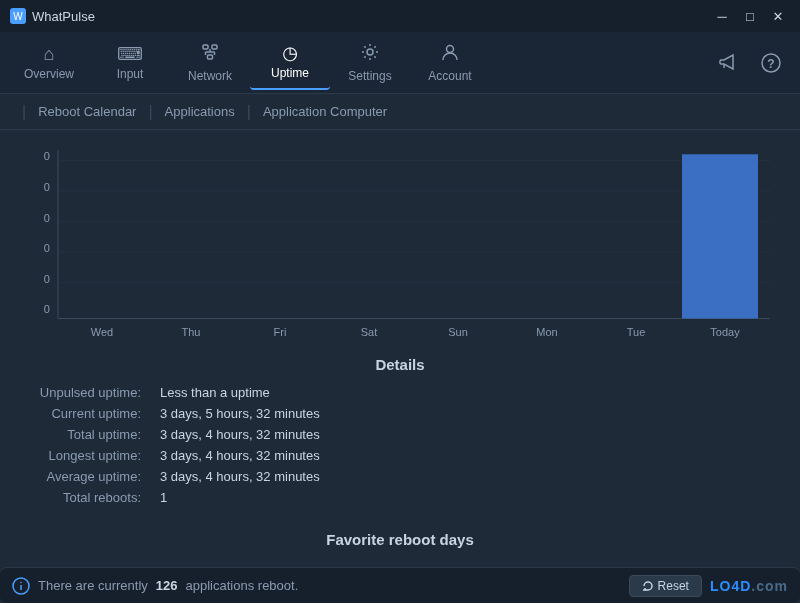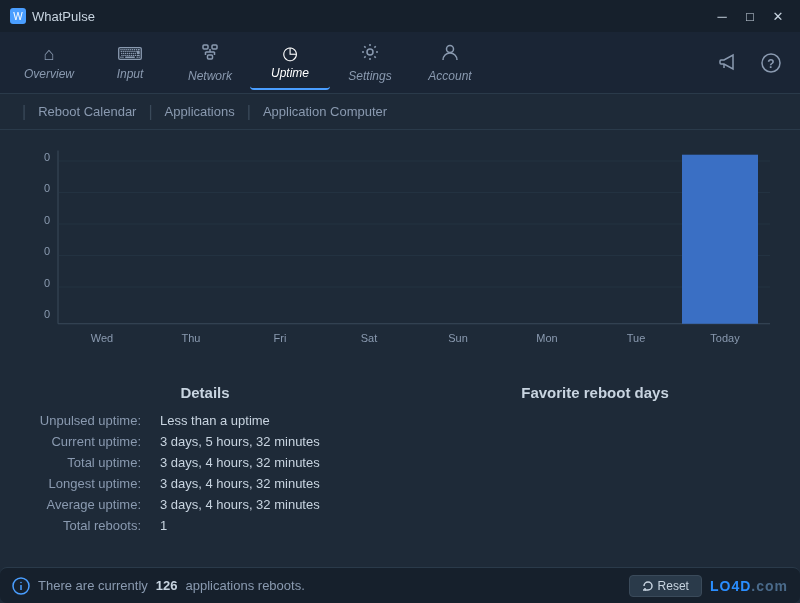--- a/index.html
+++ b/index.html
@@ -84,21 +84,20 @@
     .nav-item.active {
       color: #ffffff;
       border-bottom: 2px solid #4a9eff;
     }
     .nav-item .nav-icon {
       font-size: 18px;
       line-height: 1;
     }
     .nav-item .nav-label {
       font-size: 12px;
-      font-style: italic;
     }
     .nav-spacer { flex: 1; }
     .nav-item-icon-only {
       display: flex;
       align-items: center;
       justify-content: center;
       padding: 8px 10px;
       cursor: pointer;
       color: #8a9ab0;
       font-size: 20px;
@@ -145,23 +144,23 @@
       position: relative;
       margin-bottom: 10px;
     }
     .chart-svg {
       width: 100%;
       height: 100%;
     }
     
     .details-section {
       display: flex;
-      flex-direction: row;
+      flex-direction: column;
       gap: 20px;
-      margin-top: 24px;
+      margin-top: 2px;
     }
     .details-left {
       flex: 1;
     }
     .details-right {
       flex: 1;
     }
     .details-title {
       font-size: 15px;
       font-weight: 600;
@@ -395,21 +394,21 @@
 
 <div class="statusbar">
   <div class="statusbar-left">
     <svg width="18" height="18" viewBox="0 0 18 18" fill="none" stroke="#4a9eff" stroke-width="1.5">
       <circle cx="9" cy="9" r="8"></circle>
       <line x1="9" y1="8" x2="9" y2="13"></line>
       <circle cx="9" cy="5.5" r="0.8" fill="#4a9eff" stroke="none"></circle>
     </svg>
     <span>There are currently</span>
     <strong>126</strong>
-    <span>applications reboots.</span>
+    <span>applications reboot.</span>
   </div>
   <div class="statusbar-right">
     <button class="reset-btn">
       <svg width="12" height="12" viewBox="0 0 12 12" fill="none" stroke="currentColor" stroke-width="1.5">
         <path d="M2 6A4 4 0 1 1 6 10H3"></path>
         <polyline points="3,8 3,10 1,10"></polyline>
       </svg>
       <span>Reset</span>
     </button>
     <span class="logo-watermark">

